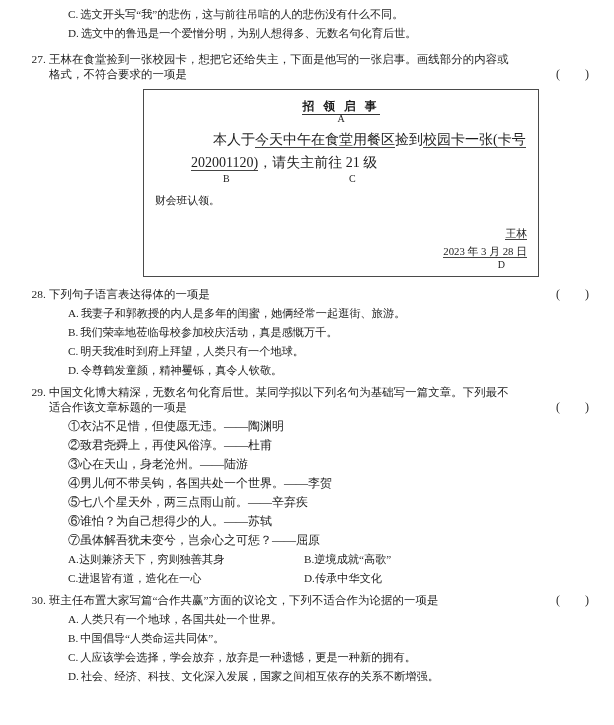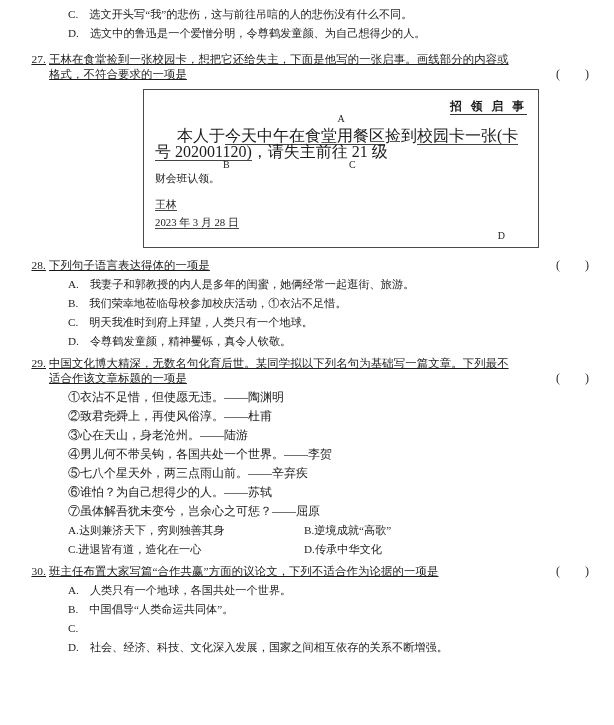--- a/index.html
+++ b/index.html
@@ -22,21 +22,20 @@
     padding: 0 14px 0 20px;
   }
 
   
   .qline {
     display: flex;
     align-items: flex-end;
     font-size: 11.4px;
     line-height: 15px;
     letter-spacing: 0.1px;
-    text-decoration: underline;
   }
   .qnum {
     width: 26px;
     flex: 0 0 26px;
     text-align: right;
     padding-right: 3px;
     font-family: "Liberation Serif", serif;
     white-space: nowrap;
   }
   .qbody {
@@ -48,21 +47,21 @@
     align-items: flex-start;
     font-size: 11.2px;
     line-height: 15px;
     padding-left: 48px;
   }
   .opt .lbl {
     flex: 0 0 auto;
     padding-right: 2px;
     white-space: nowrap;
   }
-  .opt .txt { flex: 1 1 auto; margin-left: 9px; }
+  .opt .txt { flex: 1 1 auto; }
 
   .quote {
     font-size: 12px;
     line-height: 15px;
     padding-left: 48px;
   }
 
   .paren {
     position: absolute;
     right: 0;
@@ -84,64 +83,65 @@
     margin-top: 7px;
   }
   .notice-box {
     border: 1px solid #4a4a4a;
     box-sizing: border-box;
     padding: 9px 11px 6px 11px;
     min-height: 127px;
     position: relative;
   }
   .notice-title {
-    text-align: right;
+    text-align: center;
     font-size: 11.8px;
     font-weight: bold;
     letter-spacing: 3px;
     line-height: 14px;
   }
   .notice-title .u {
     border-bottom: 1px solid #333;
     padding-bottom: 1px;
   }
   .mark {
     text-align: center;
     font-size: 10px;
     line-height: 11px;
     font-family: "Liberation Serif", serif;
   }
   .notice-body {
-    font-size: 16px;
-    line-height: 16px;
+    font-size: 14px;
+    line-height: 23px;
     text-indent: 22px;
     margin-top: 4px;
     position: relative;
+    margin-left: 36px;
   }
   .ul { border-bottom: 1px solid #444; padding-bottom: 0px; }
   .mark-row {
     position: relative;
     height: 11px;
     font-size: 10px;
     font-family: "Liberation Serif", serif;
   }
   .mark-abs {
     position: absolute;
     top: 0;
     font-size: 10px;
     line-height: 10px;
   }
   .notice-line2 {
     font-size: 10.8px;
     line-height: 15px;
-    margin-top: 0px;
+    margin-top: 8px;
   }
   .sign-block {
-    margin-top: 11px;
-    text-align: left;
+    margin-top: 18px;
+    text-align: right;
     font-size: 10.8px;
     line-height: 15px;
   }
   .sign-name .u,
   .sign-date .u {
     border-bottom: 1px solid #444;
     padding-bottom: 0px;
   }
   .sign-date { margin-top: 3px; }
   .sign-mark {
@@ -171,21 +171,21 @@
 <div class="page">
 
   <div class="spacer-sm"></div>
   <div class="opt">
     <span class="lbl">C.</span>
     <span class="txt">选文开头写“我”的悲伤，这与前往吊唁的人的悲伤没有什么不同。</span>
   </div>
   <div class="spacer-xs"></div>
   <div class="opt">
     <span class="lbl">D.</span>
-    <span class="txt">选文中的鲁迅是一个爱憎分明，令尊鹤发童颜、为自己想得少的人。</span>
+    <span class="txt">选文中的鲁迅是一个爱憎分明，为别人想得多、无数名句化育后世。</span>
   </div>
 
   <div class="row-gap"></div>
 
   <div class="qline">
     <span class="qnum">27.</span>
     <span class="qbody">
       <span>王林在食堂捡到一张校园卡，想把它还给失主，下面是他写的一张启事。画线部分的内容或</span>
     </span>
   </div>
@@ -239,21 +239,21 @@
     </span>
   </div>
   <div class="spacer-xs"></div>
   <div class="opt">
     <span class="lbl">A.</span>
     <span class="txt">我妻子和郭教授的内人是多年的闺蜜，她俩经常一起逛街、旅游。</span>
   </div>
   <div class="spacer-xs"></div>
   <div class="opt">
     <span class="lbl">B.</span>
-    <span class="txt">我们荣幸地莅临母校参加校庆活动，①衣沾不足惜。</span>
+    <span class="txt">我们荣幸地莅临母校参加校庆活动，真是感慨万千。</span>
   </div>
   <div class="spacer-xs"></div>
   <div class="opt">
     <span class="lbl">C.</span>
     <span class="txt">明天我准时到府上拜望，人类只有一个地球。</span>
   </div>
   <div class="spacer-xs"></div>
   <div class="opt">
     <span class="lbl">D.</span>
     <span class="txt">令尊鹤发童颜，精神矍铄，真令人钦敬。</span>
@@ -327,20 +327,21 @@
     <span class="txt">人类只有一个地球，各国共处一个世界。</span>
   </div>
   <div class="spacer-xs"></div>
   <div class="opt">
     <span class="lbl">B.</span>
     <span class="txt">中国倡导“人类命运共同体”。</span>
   </div>
   <div class="spacer-xs"></div>
   <div class="opt">
     <span class="lbl">C.</span>
+    <span class="txt">人应该学会选择，学会放弃，放弃是一种遗憾，更是一种新的拥有。</span>
   </div>
   <div class="spacer-xs"></div>
   <div class="opt">
     <span class="lbl">D.</span>
     <span class="txt">社会、经济、科技、文化深入发展，国家之间相互依存的关系不断增强。</span>
   </div>
 
 </div>
 
 </body></html>

